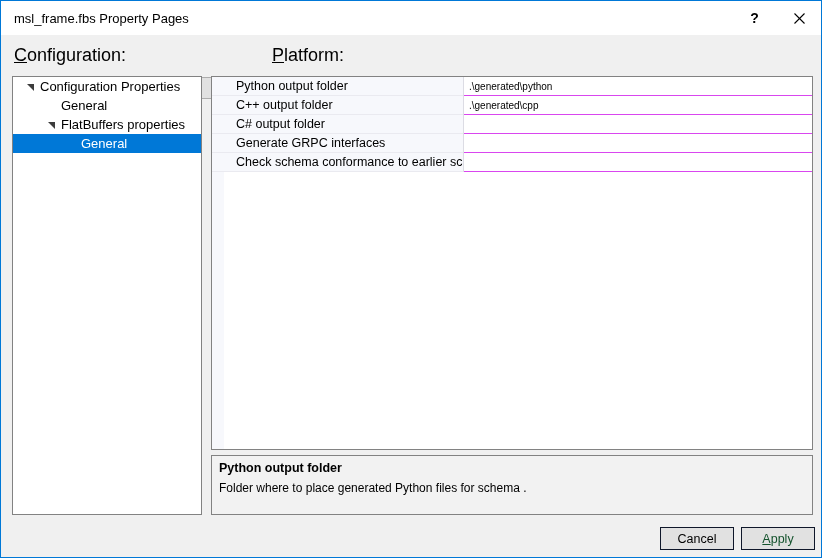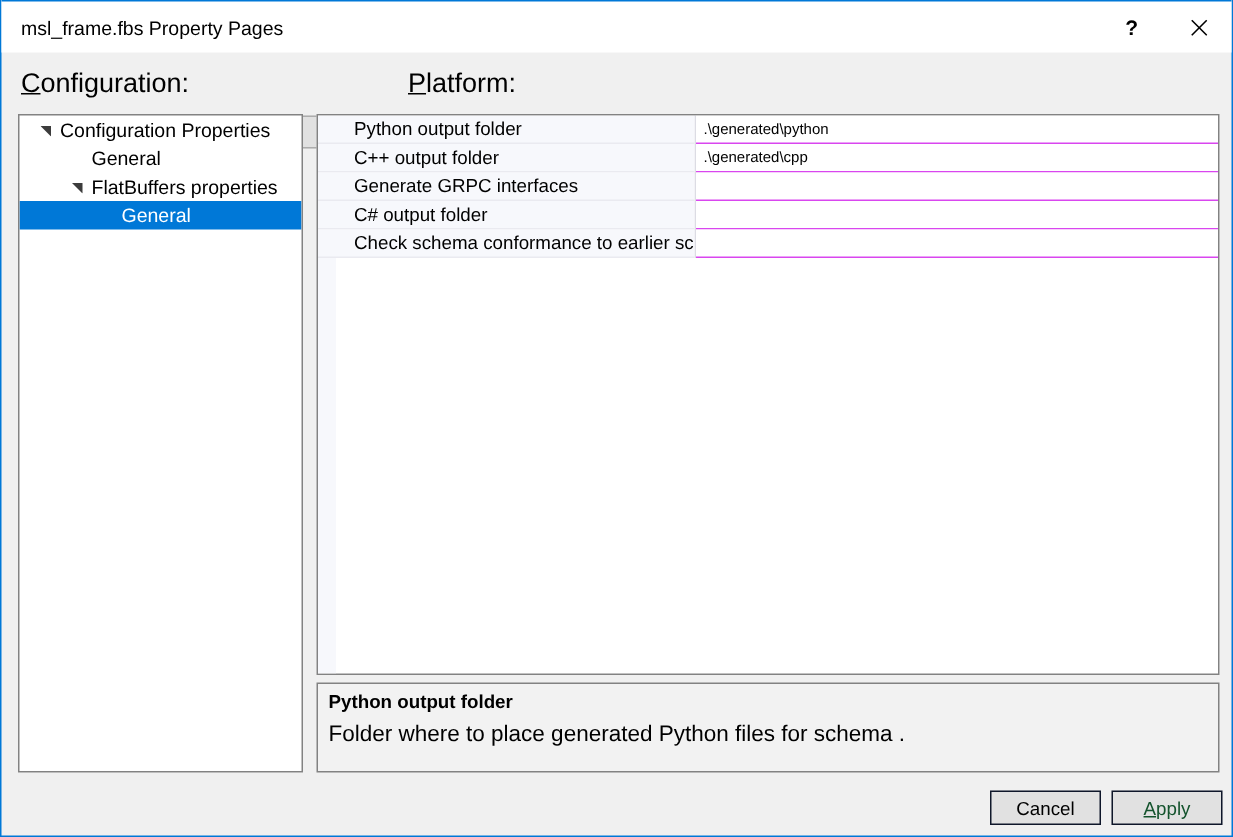--- a/index.html
+++ b/index.html
@@ -256,21 +256,21 @@
     top: 5px;
     font-size: 12.5px;
     font-weight: bold;
     white-space: nowrap;
   }
   #desc-body {
     position: absolute;
     left: 7px;
     top: 25px;
     right: 6px;
-    font-size: 15px;
+    font-size: 12px;
   }
 
   
   .dlg-btn {
     position: absolute;
     top: 527px;
     width: 74px;
     height: 23px;
     background: #e1e1e1;
     border: 1px solid #0f172a;
@@ -372,25 +372,25 @@
     <div id="grid-rows">
       <div class="grid-row">
         <div class="cell-name">Python output folder</div>
         <div class="cell-value">.\generated\python</div>
       </div>
       <div class="grid-row">
         <div class="cell-name">C++ output folder</div>
         <div class="cell-value">.\generated\cpp</div>
       </div>
       <div class="grid-row">
-        <div class="cell-name">Generate GRPC interfaces</div>
+        <div class="cell-name">C# output folder</div>
         <div class="cell-value"></div>
       </div>
       <div class="grid-row">
-        <div class="cell-name">C# output folder</div>
+        <div class="cell-name">Generate GRPC interfaces</div>
         <div class="cell-value"></div>
       </div>
       <div class="grid-row">
         <div class="cell-name">Check schema conformance to earlier schemas</div>
         <div class="cell-value"></div>
       </div>
     </div>
   </div>
 
   <div id="desc-pane">

